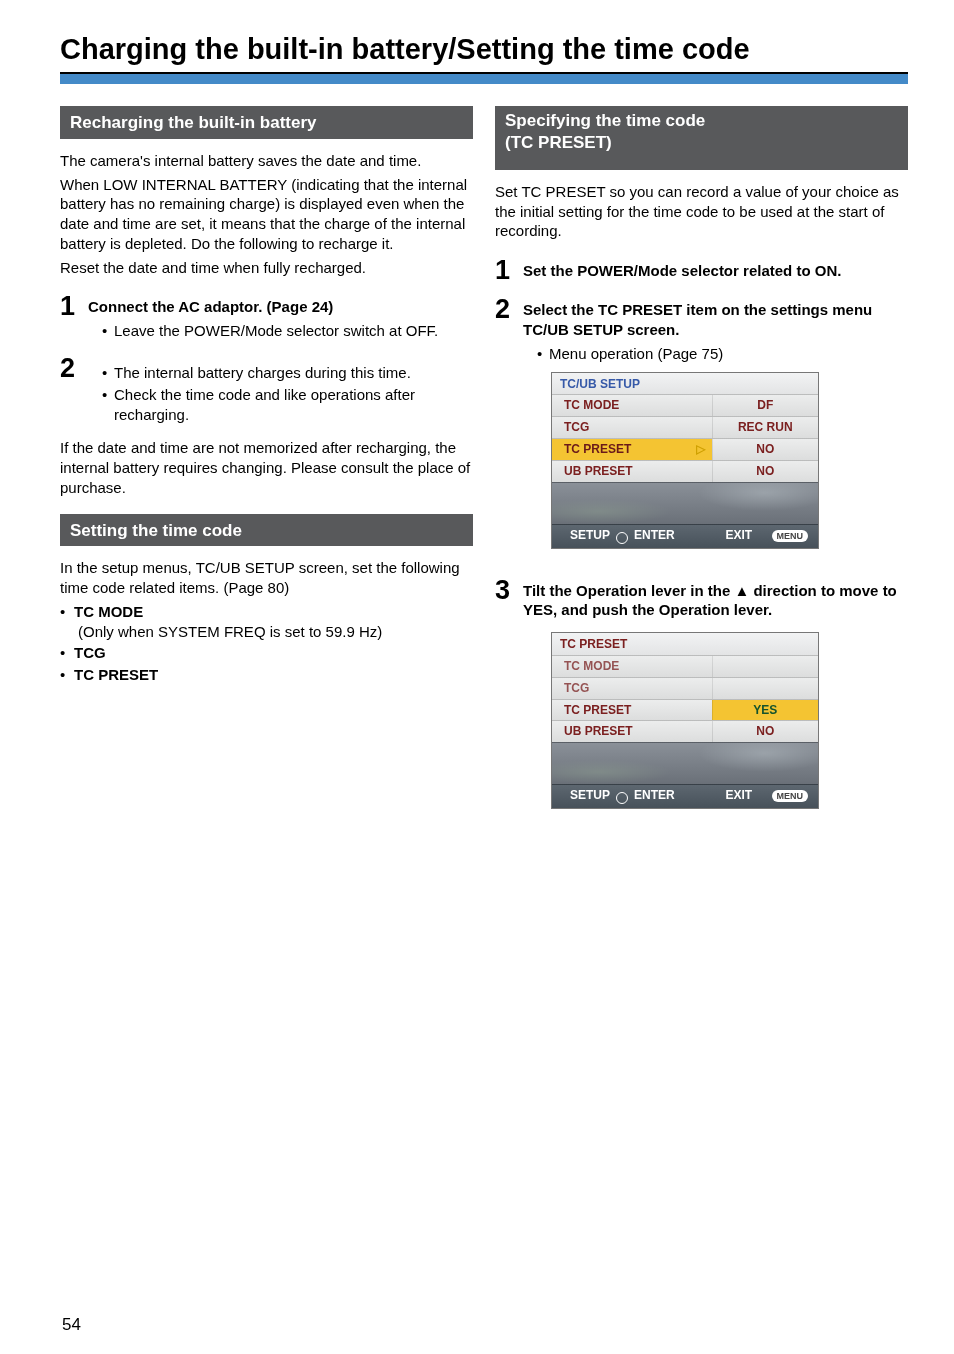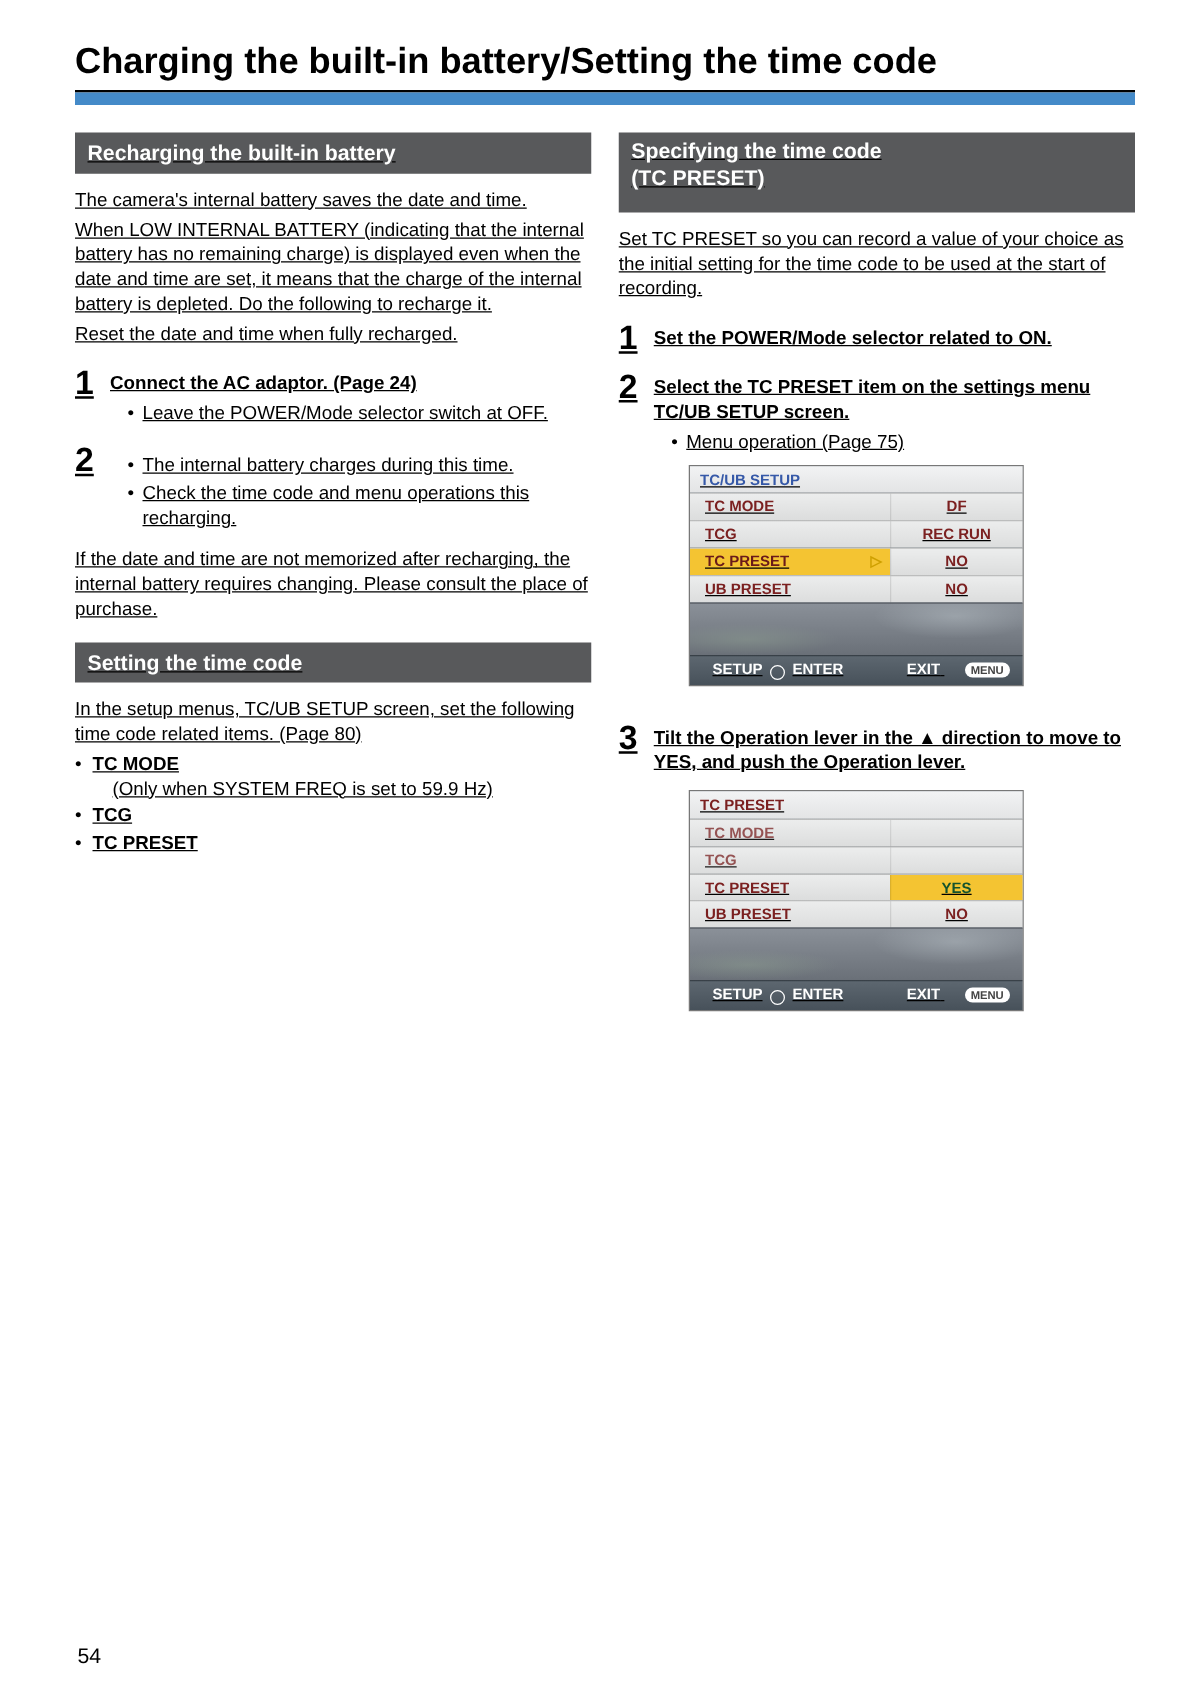--- a/index.html
+++ b/index.html
@@ -18,21 +18,21 @@
     font-weight: bold;
     margin-bottom: 4px;
   }
   .title-rule {
     border: none;
     border-top: 2px solid #000;
     border-bottom: 10px solid #448ac8;
     height: 0;
     margin-bottom: 22px;
   }
-  .columns { display: flex; gap: 22px; text-decoration: underline; }
+  .columns { display: flex; gap: 22px; }
   .col { flex: 1; }
   .section-header {
     background: #58595b;
     color: #fff;
     font-weight: bold;
     font-size: 17px;
     padding: 6px 10px 4px 10px;
     margin-bottom: 12px;
   }
   .section-header.tall { padding: 4px 10px 16px 10px; line-height: 1.28; }
@@ -137,35 +137,35 @@
           <ul class="sub">
             <li>Leave the POWER/Mode selector switch at OFF.</li>
           </ul>
         </div>
       </li>
       <li>
         <span class="step-num">2</span>
         <div class="step-body">
           <ul class="sub">
             <li>The internal battery charges during this time.</li>
-            <li>Check the time code and menu operations this recharging.</li>
+            <li>Check the time code and like operations after recharging.</li>
           </ul>
         </div>
       </li>
     </ol>
 
     <p class="para spaced" style="margin-top:8px;">If the date and time are not memorized after recharging, the internal battery requires changing. Please consult the place of purchase.</p>
 
     <div class="section-header">Setting the time code</div>
 
     <p class="para">In the setup menus, TC/UB SETUP screen, set the following time code related items. (Page 80)</p>
     <ul class="plain">
       <li>
         <b>TC MODE</b>
-        <div class="indent-block" style="padding-left:0; margin-left:16px;"><span>(Only when SYSTEM FREQ is set to 59.9 Hz)</span></div>
+        <div class="indent-block" style="padding-left:0; margin-left:4px;"><span>(Only when SYSTEM FREQ is set to 59.9 Hz)</span></div>
       </li>
       <li><b>TCG</b></li>
       <li><b>TC PRESET</b></li>
     </ul>
   </div>
 
   <div class="col">
     <div class="section-header tall">
       <span>Specifying the time code</span><br>
       <span>(TC PRESET)</span>

